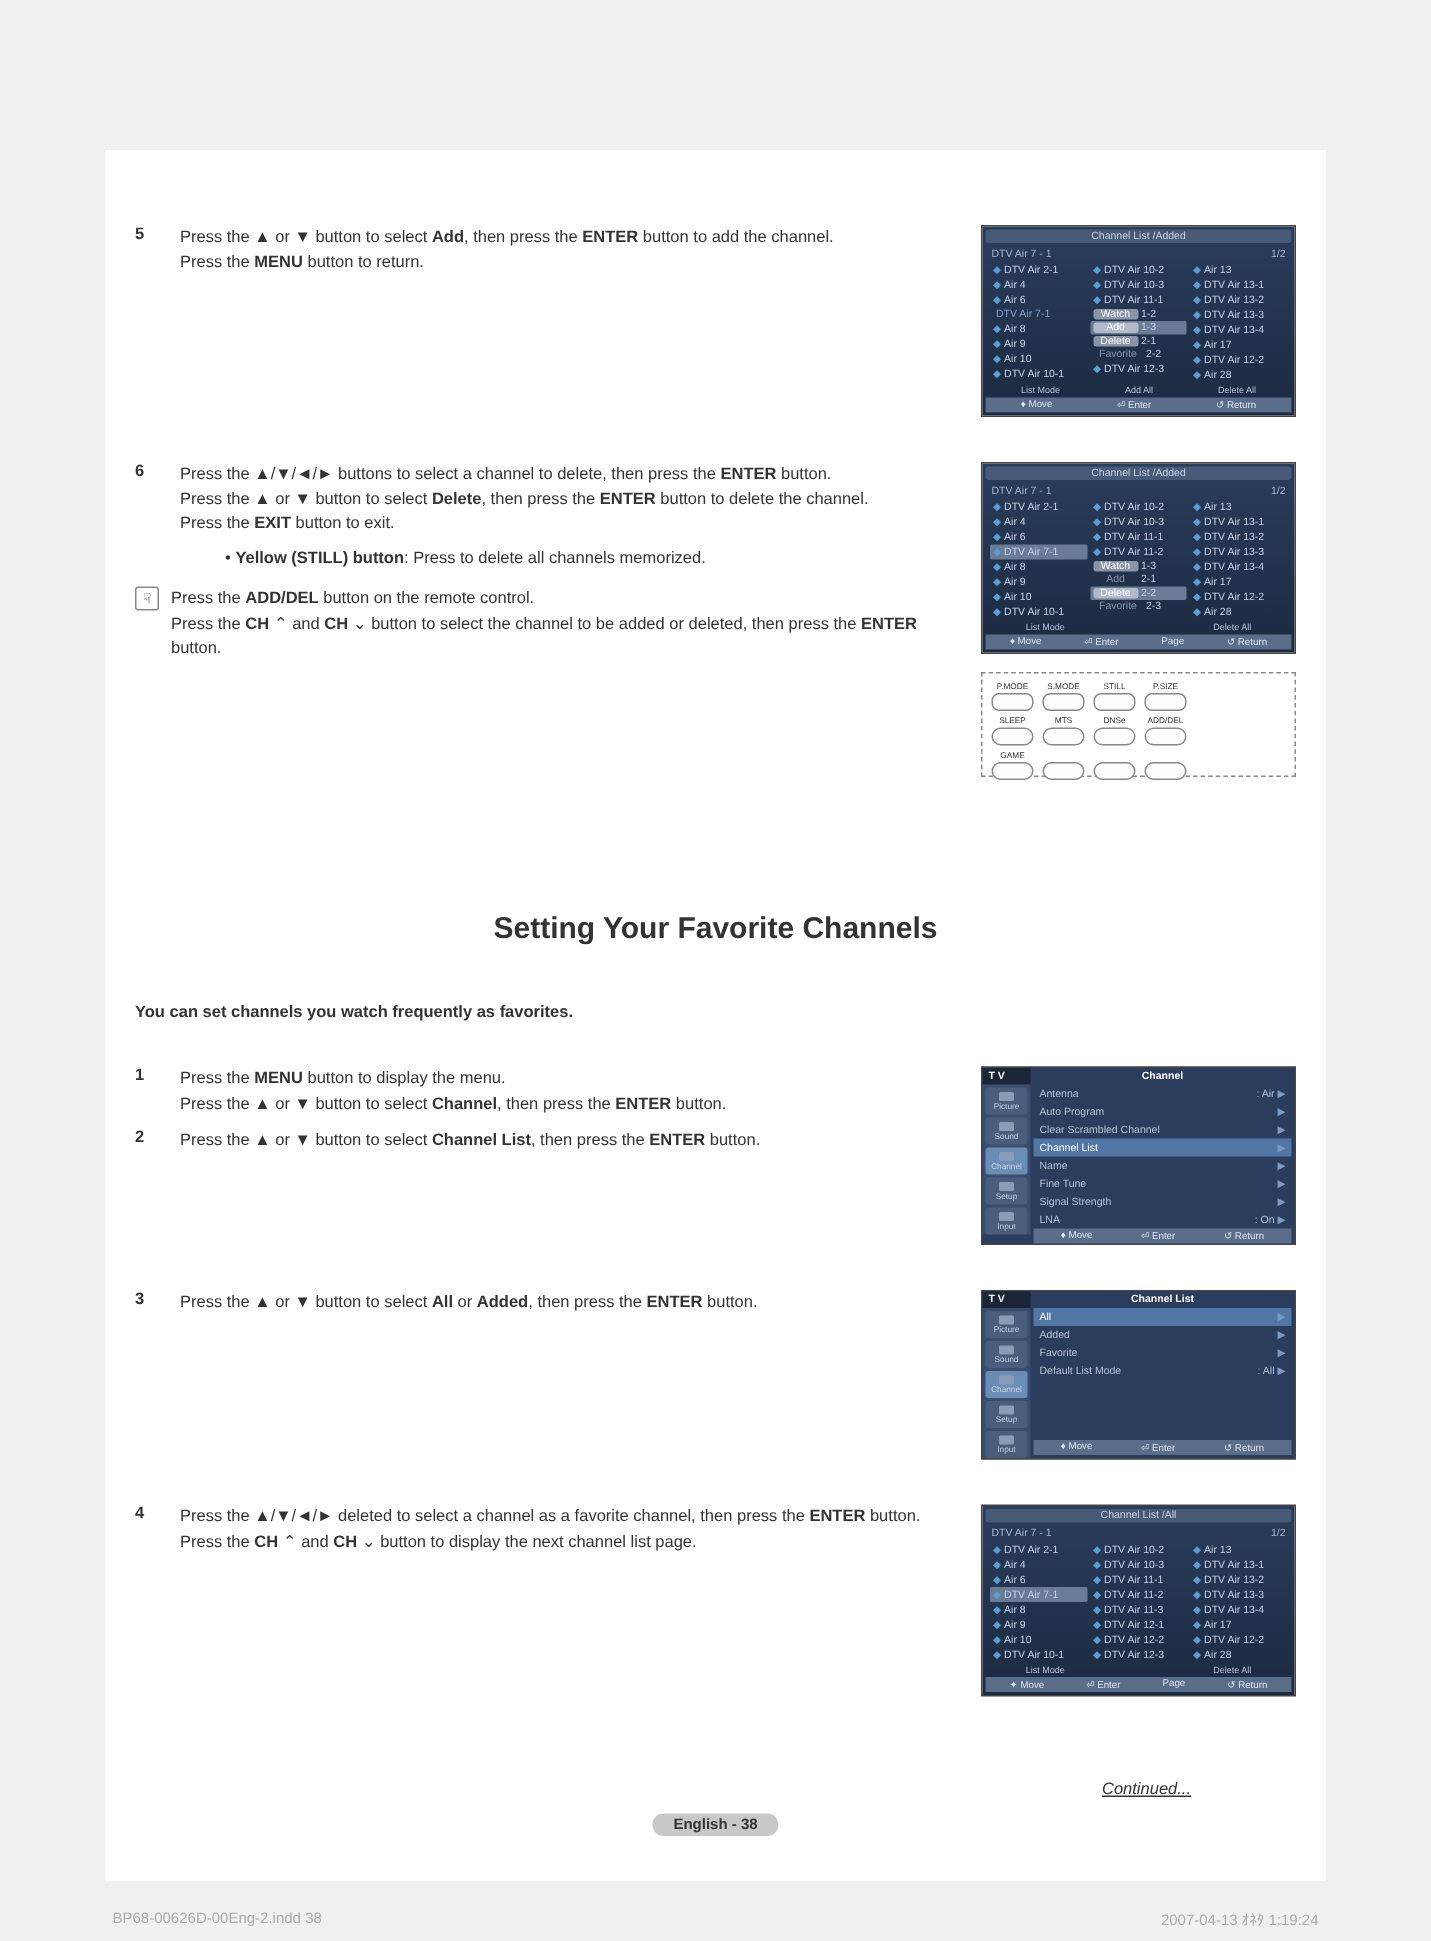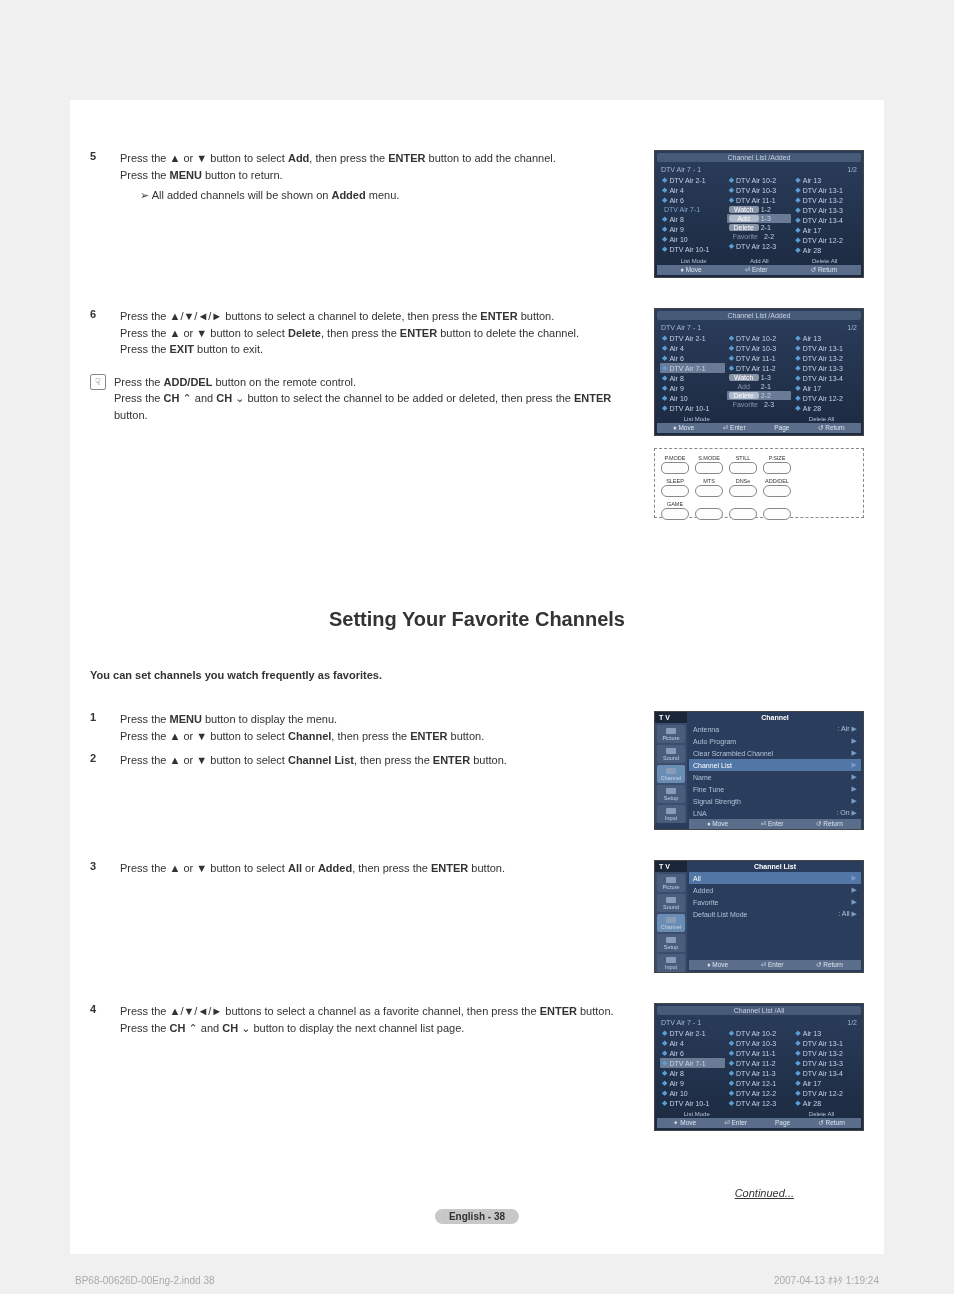--- a/index.html
+++ b/index.html
@@ -121,24 +121,20 @@
 <div class="page">
 <div class="main-content">
 
 <div class="row">
   <div class="left-col">
     <div class="step">
       <div class="step-num">5</div>
       <div class="step-body">
         <span>Press the </span><span>▲</span><span> or </span><span>▼</span><span> button to select </span><span class="bold">Add</span><span>, then press the </span><span class="bold">ENTER</span><span> button to add the channel.</span><br>
         <span>Press the </span><span class="bold">MENU</span><span> button to return.</span>
-        <div class="arrowtip">
-          <span>➢</span>
-          <span>All added channels will be shown on </span><span class="bold">Added</span><span> menu.</span>
-        </div>
       </div>
     </div>
   </div>
   <div class="right-col">
     <div class="osd">
       <div class="osd-title">Channel List /Added</div>
       <div class="osd-sub">
               <span>DTV Air 7 - 1</span>
               <span>1/2</span>
             </div>
@@ -262,20 +258,21 @@
 
 <div class="row">
   <div class="left-col">
     <div class="step">
       <div class="step-num">6</div>
       <div class="step-body">
         <span>Press the </span><span>▲/▼/◄/►</span><span> buttons to select a channel to delete, then press the </span><span class="bold">ENTER</span><span> button.</span><br>
         <span>Press the </span><span>▲</span><span> or </span><span>▼</span><span> button to select </span><span class="bold">Delete</span><span>, then press the </span><span class="bold">ENTER</span><span> button to delete the channel.</span><br>
         <span>Press the </span><span class="bold">EXIT</span><span> button to exit.</span>
         <div class="sub-bullets">
+          <div><span>• </span><span class="bold">Yellow (STILL) button</span><span>: Press to delete all channels memorized.</span></div>
         </div>
       </div>
     </div>
     <div class="tip-box">
       <div class="tip-icon">
               <span>☟</span>
             </div>
       <div class="step-body">
         <span>Press the </span><span class="bold">ADD/DEL</span><span> button on the remote control.</span><br>
         <span>Press the </span><span class="bold">CH</span><span> ⌃ </span><span>and </span><span class="bold">CH</span><span> ⌄ </span><span>button to select the channel to be added or deleted, then press the </span><span class="bold">ENTER</span><span> button.</span>
@@ -618,21 +615,21 @@
       </div>
     </div>
   </div>
 </div>
 
 <div class="row">
   <div class="left-col">
     <div class="step">
       <div class="step-num">4</div>
       <div class="step-body">
-        <span>Press the </span><span>▲/▼/◄/►</span><span> buttons to select a channel as a favorite channel, then press the </span><span class="bold">ENTER</span><span> button.</span><br>
+        <span>Press the </span><span>▲/▼/◄/►</span><span> deleted to select a channel as a favorite channel, then press the </span><span class="bold">ENTER</span><span> button.</span><br>
         <span>Press the </span><span class="bold">CH</span><span> ⌃ </span><span>and </span><span class="bold">CH</span><span> ⌄ </span><span>button to display the next channel list page.</span>
       </div>
     </div>
   </div>
   <div class="right-col">
     <div class="osd">
       <div class="osd-title">Channel List /All</div>
       <div class="osd-sub">
               <span>DTV Air 7 - 1</span>
               <span>1/2</span>

